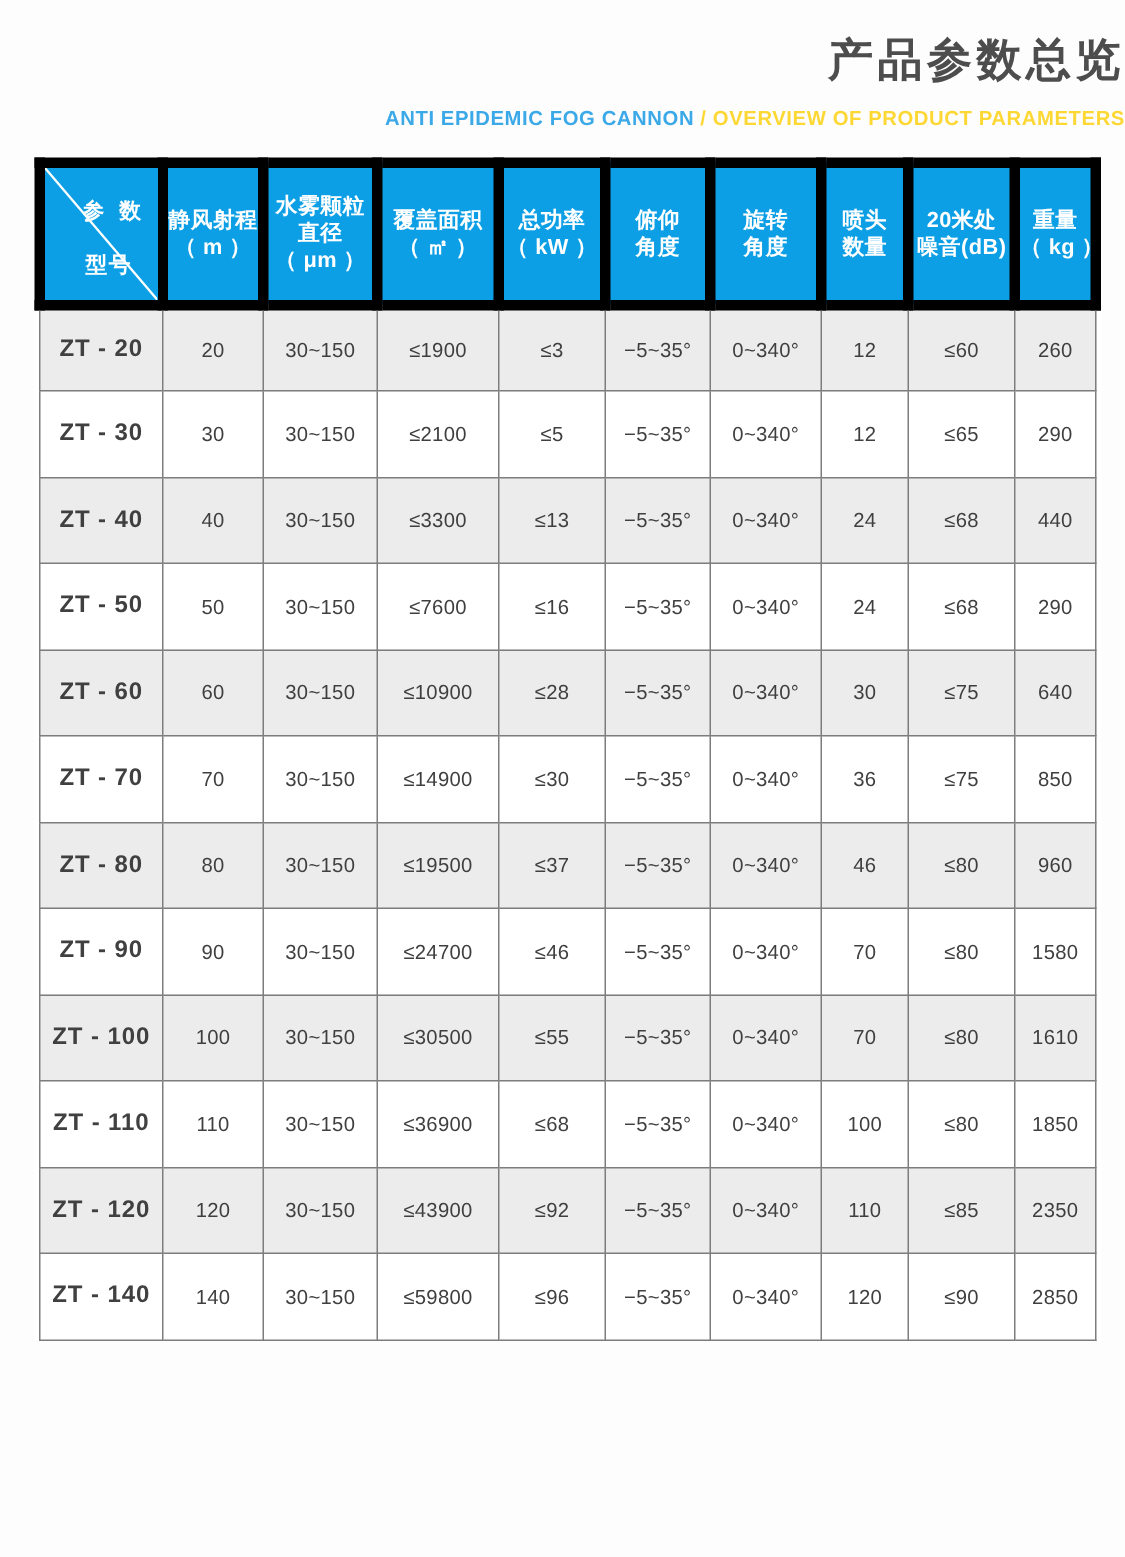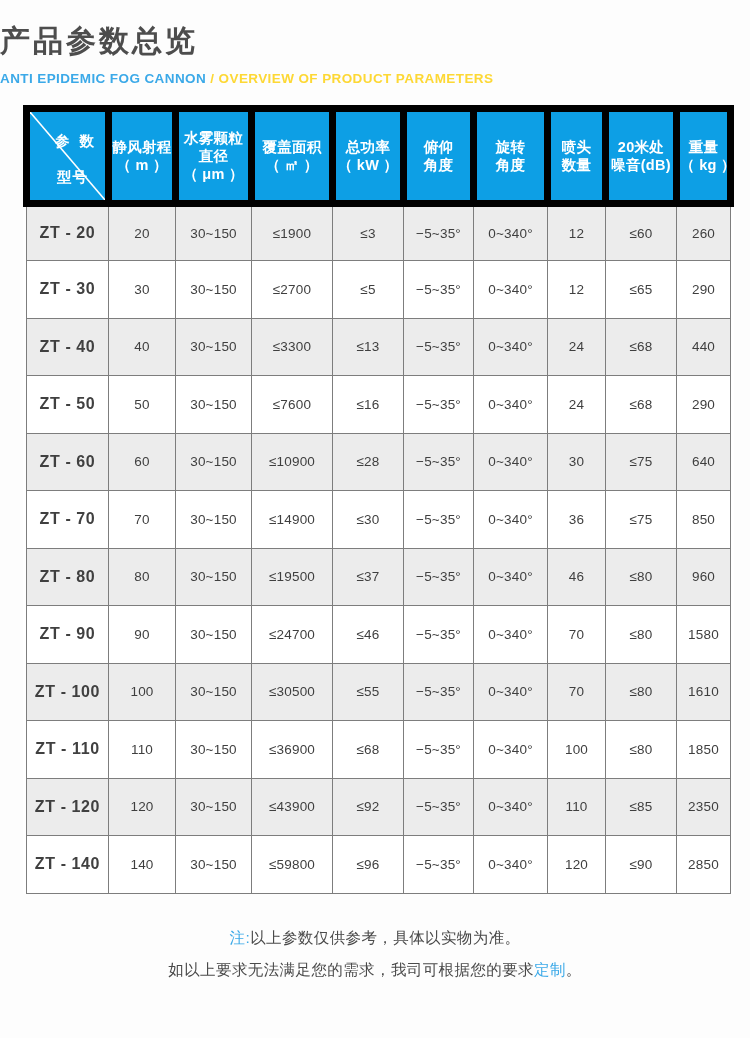--- a/index.html
+++ b/index.html
@@ -17,21 +17,21 @@
 
   .page {
     position: relative;
     width: 750px;
     height: 1038px;
     background: #fdfdfd;
   }
 
   
   .header {
-    text-align: left;
+    text-align: right;
     padding-top: 22px;
   }
   .page-title {
     font-size: 30px;
     font-weight: bold;
     letter-spacing: 3px;
     color: #4d4d4d;
     line-height: 1.25;
   }
   .subtitle {
@@ -240,21 +240,21 @@
             <td>−5~35°</td>
             <td>0~340°</td>
             <td>12</td>
             <td>≤60</td>
             <td>260</td>
           </tr>
           <tr class="even">
             <td class="model">ZT - 30</td>
             <td>30</td>
             <td>30~150</td>
-            <td>≤2700</td>
+            <td>≤2100</td>
             <td>≤5</td>
             <td>−5~35°</td>
             <td>0~340°</td>
             <td>12</td>
             <td>≤65</td>
             <td>290</td>
           </tr>
           <tr class="odd">
             <td class="model">ZT - 40</td>
             <td>40</td>
@@ -372,22 +372,14 @@
             <td>−5~35°</td>
             <td>0~340°</td>
             <td>120</td>
             <td>≤90</td>
             <td>2850</td>
           </tr>
         </tbody>
     </table>
   </div>
 
-  <div class="notes">
-    <div class="note-line">
-      <span class="note-hl">注:</span><span>以上参数仅供参考，具体以实物为准。</span>
-    </div>
-    <div class="note-line">
-      <span>如以上要求无法满足您的需求，我司可根据您的要求</span><span class="note-hl">定制</span><span>。</span>
-    </div>
-  </div>
 
 </div>
 
 </body></html>

